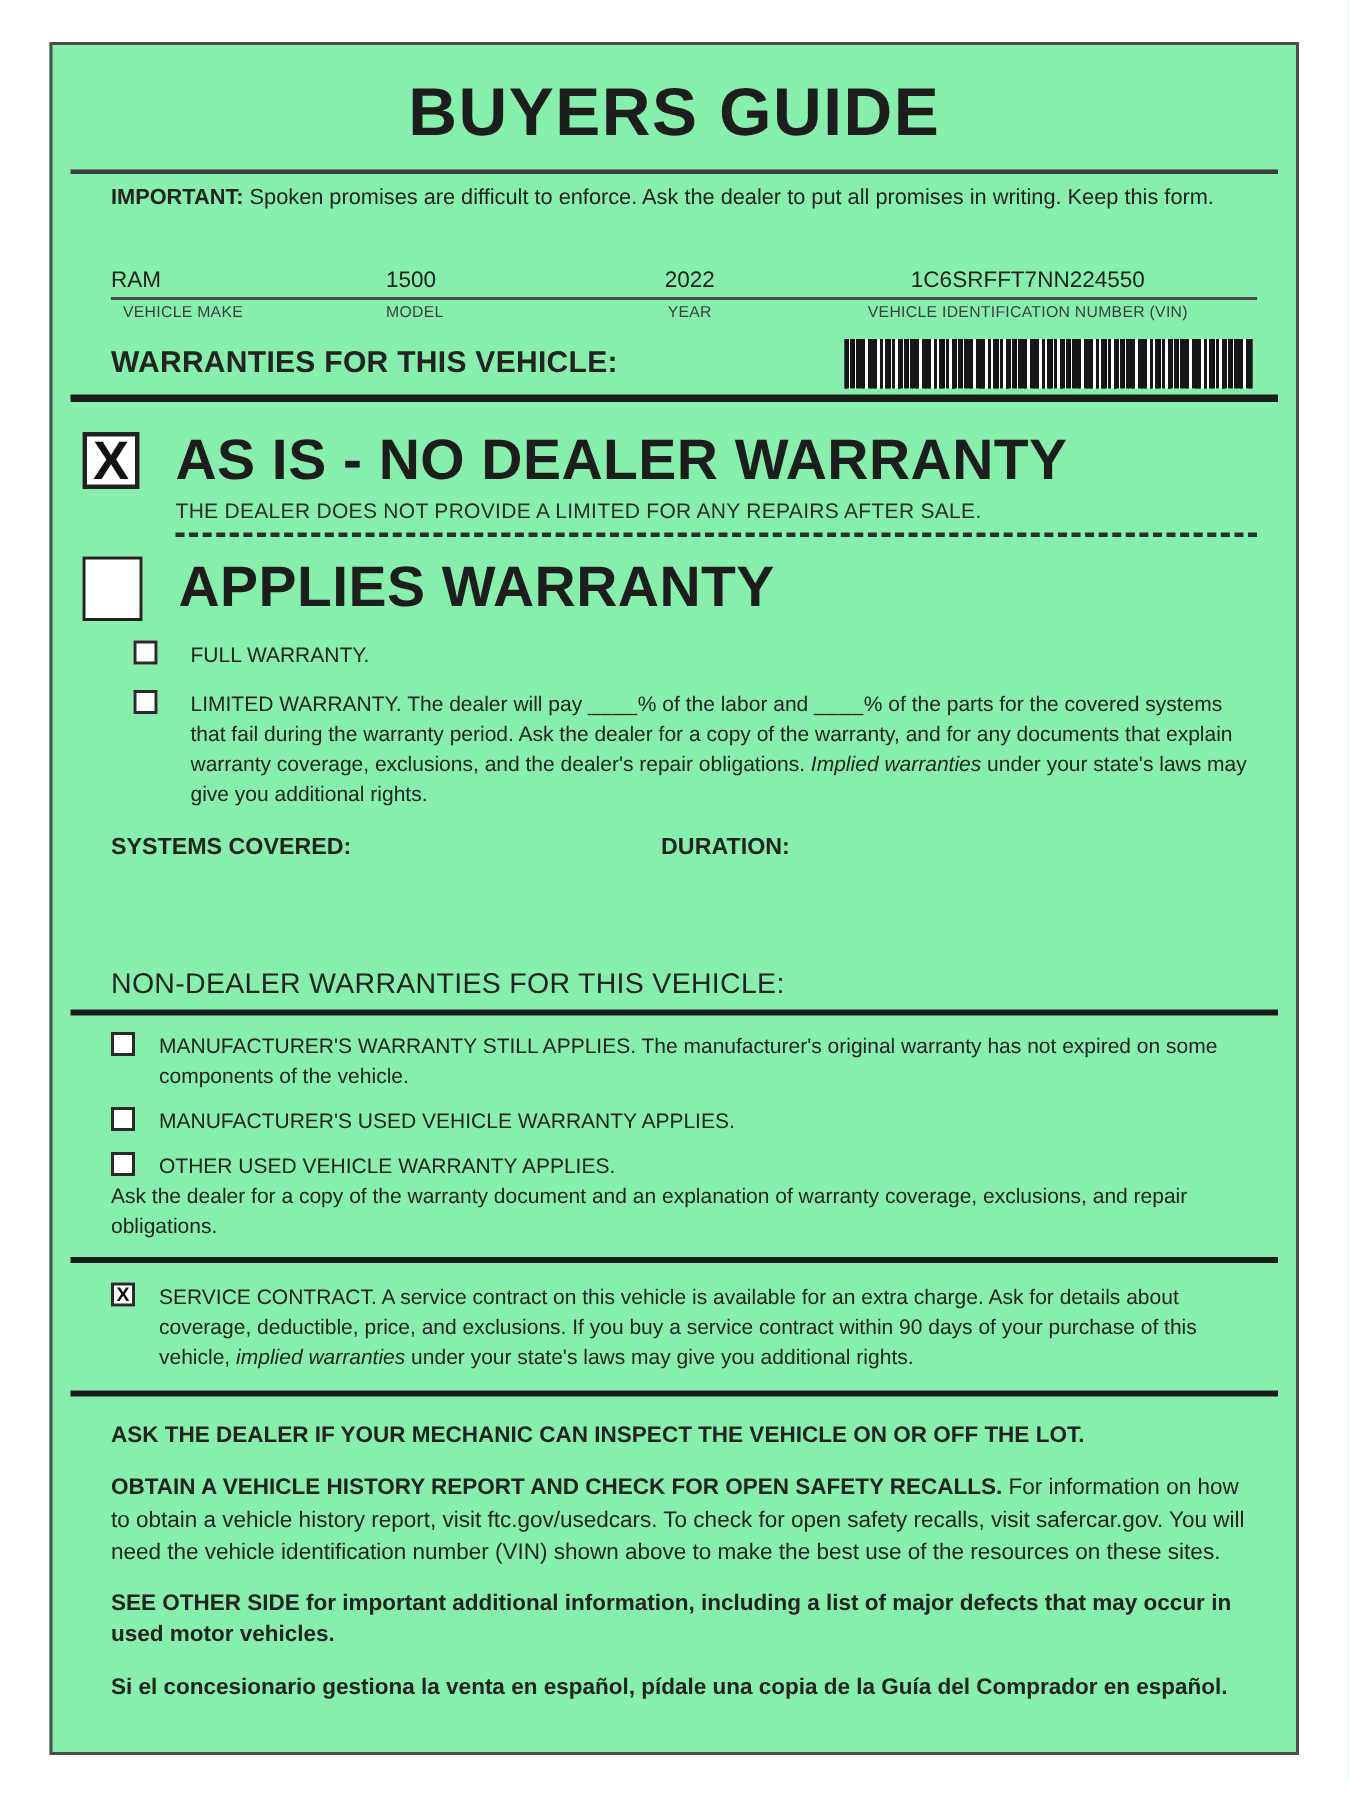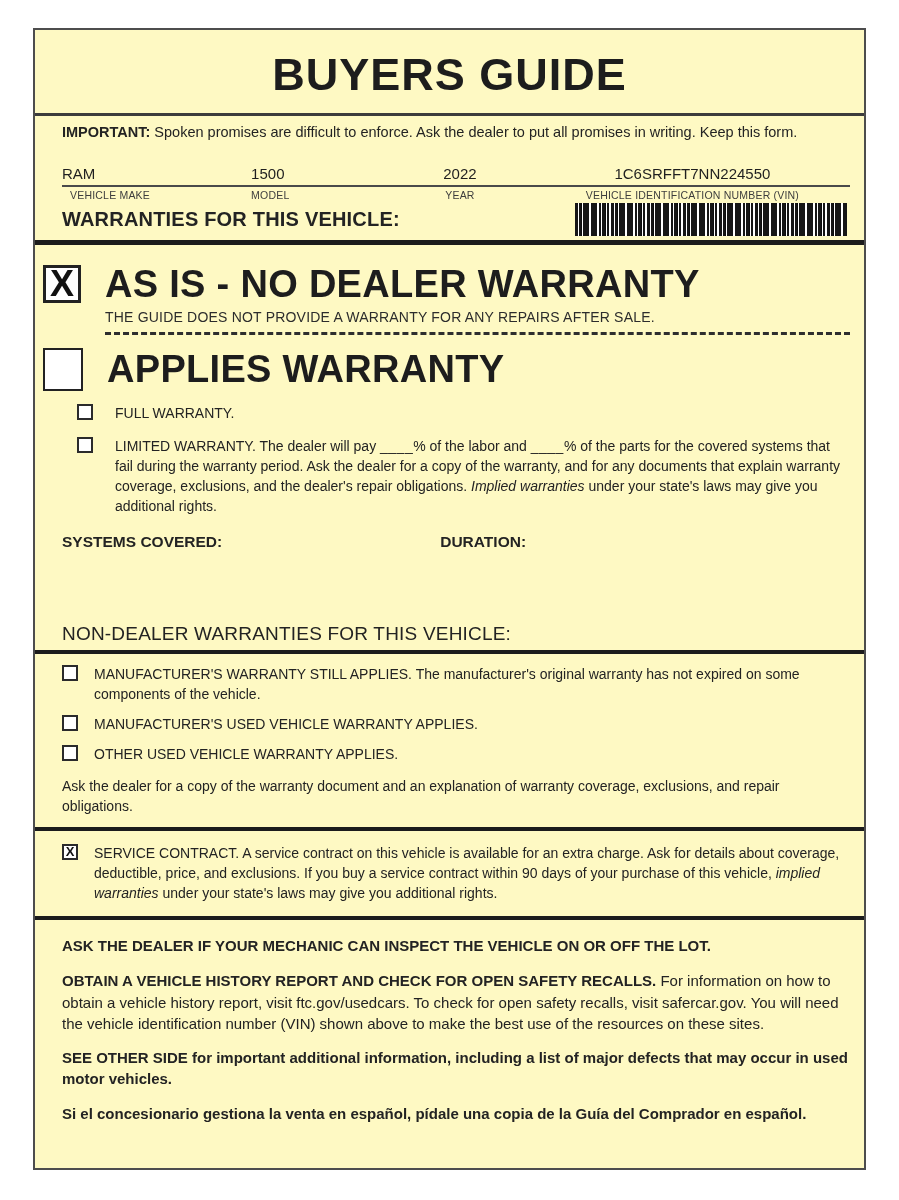--- a/index.html
+++ b/index.html
@@ -6,48 +6,48 @@
   html, body { width: 899px; background: #ffffff; }
   body {
     position: relative; height: 1200px;
     font-family: "Liberation Sans", sans-serif;
     color: #232323;
   }
   .sheet {
     position: absolute; left: 33px; top: 28px;
     width: 833px; height: 1142px;
     border: 2px solid #4d4d4d;
-    background: #fef9c3;
-    padding: 0 0;
+    background: #86efac;
+    padding: 0 12px;
     overflow: hidden;
   }
   .c { margin-left: 27px; margin-right: 14px; }
 
   .title {
     margin-top: 22px; text-align: center;
     font-size: 45px; font-weight: 700; letter-spacing: 1px;
     line-height: 1; color: #1d1d1d;
   }
   .rule-med { margin-top: 16px; height: 3px; background: #3c3c3c; }
   .rule-thick { height: 5px; background: #1c1c1c; }
   .rule-thick4 { height: 4px; background: #1c1c1c; }
 
   .important { margin-top: 6px; font-size: 14.5px; line-height: 1.4; }
   .important b { font-weight: 700; }
 
-  .veh-row { display: flex; margin-top: 23px; border-bottom: 2px solid #4a4a4a; padding-bottom: 1px; }
+  .veh-row { display: flex; margin-top: 36px; border-bottom: 2px solid #4a4a4a; padding-bottom: 1px; }
   .veh-labels { display: flex; padding-top: 2px; }
   .veh-col1 { flex: 0 0 24%; text-align: left; }
   .veh-col2 { flex: 0 0 17%; text-align: left; }
   .veh-col3 { flex: 0 0 19%; text-align: center; }
   .veh-col4 { flex: 1 1 auto; text-align: center; }
   .veh-val { font-size: 15px; line-height: 1.25; color: #1f1f1f; }
   .veh-lab { font-size: 10.5px; color: #3d3d3d; letter-spacing: 0.2px; line-height: 1.3; }
 
-  .warr-head-row { display: flex; justify-content: space-between; align-items: center; }
+  .warr-head-row { display: flex; justify-content: space-between; align-items: center; margin-top: 10px; }
   .warr-heading { font-size: 20px; font-weight: 700; letter-spacing: 0.2px; }
   .barcode {
     width: 272px; height: 33px; margin-right: 3px;
     background-color: #fff;
     background-image:
       repeating-linear-gradient(90deg, #161616 0 2px, transparent 2px 4px),
       repeating-linear-gradient(90deg, #161616 0 3px, transparent 3px 9px),
       repeating-linear-gradient(90deg, #0d0d0d 0 1px, transparent 1px 6px);
   }
   .warr-rule { margin-top: 4px; }
@@ -79,21 +79,21 @@
 
   .sys-row { display: flex; margin-top: 17px; font-size: 15.5px; font-weight: 700; }
   .sys-covered { flex: 0 0 48%; }
   .spacer { height: 72px; }
 
   .nd-heading { font-size: 19px; font-weight: 400; letter-spacing: 0.2px; }
   .nd-rule { margin-top: 5px; }
   .nd-item { display: flex; margin-top: 10px; }
   .nd-item .txt { margin-left: 16px; font-size: 14px; line-height: 1.43; }
   .nd-item:first-of-type { margin-top: 13px; }
-  .nd-note { margin-top: 12px; }
+  .nd-note { }
   .mid-rule1 { margin-top: 11px; }
   .svc-row { display: flex; margin-top: 12px; }
   .svc-row .txt { margin-left: 16px; font-size: 14px; line-height: 1.43; }
   .mid-rule2 { margin-top: 13px; }
 
   .foot-bold { margin-top: 15px; font-size: 15px; font-weight: 700; line-height: 1.42; }
   .foot-para { margin-top: 14px; font-size: 15px; line-height: 1.42; }
   .foot-para b { font-weight: 700; }
   i { font-style: italic; }
 </style>
@@ -128,21 +128,21 @@
     <div class="barcode"></div>
   </div>
   <div class="rule-thick warr-rule"></div>
 
   <div class="check-row as-is-row c">
     <div class="bigbox">
         <span>X</span>
       </div>
     <div class="bigtitle">AS IS - NO DEALER WARRANTY</div>
   </div>
-  <div class="as-is-sub c">THE GUIDE DOES NOT PROVIDE A WARRANTY FOR ANY REPAIRS AFTER SALE.</div>
+  <div class="as-is-sub c">THE DEALER DOES NOT PROVIDE A LIMITED FOR ANY REPAIRS AFTER SALE.</div>
   <div class="dash-sep c"></div>
 
   <div class="check-row dealer-row c">
     <div class="bigbox bigbox2">
         <span></span>
       </div>
     <div class="bigtitle">APPLIES WARRANTY</div>
   </div>
 
   <div class="sub-item c">

